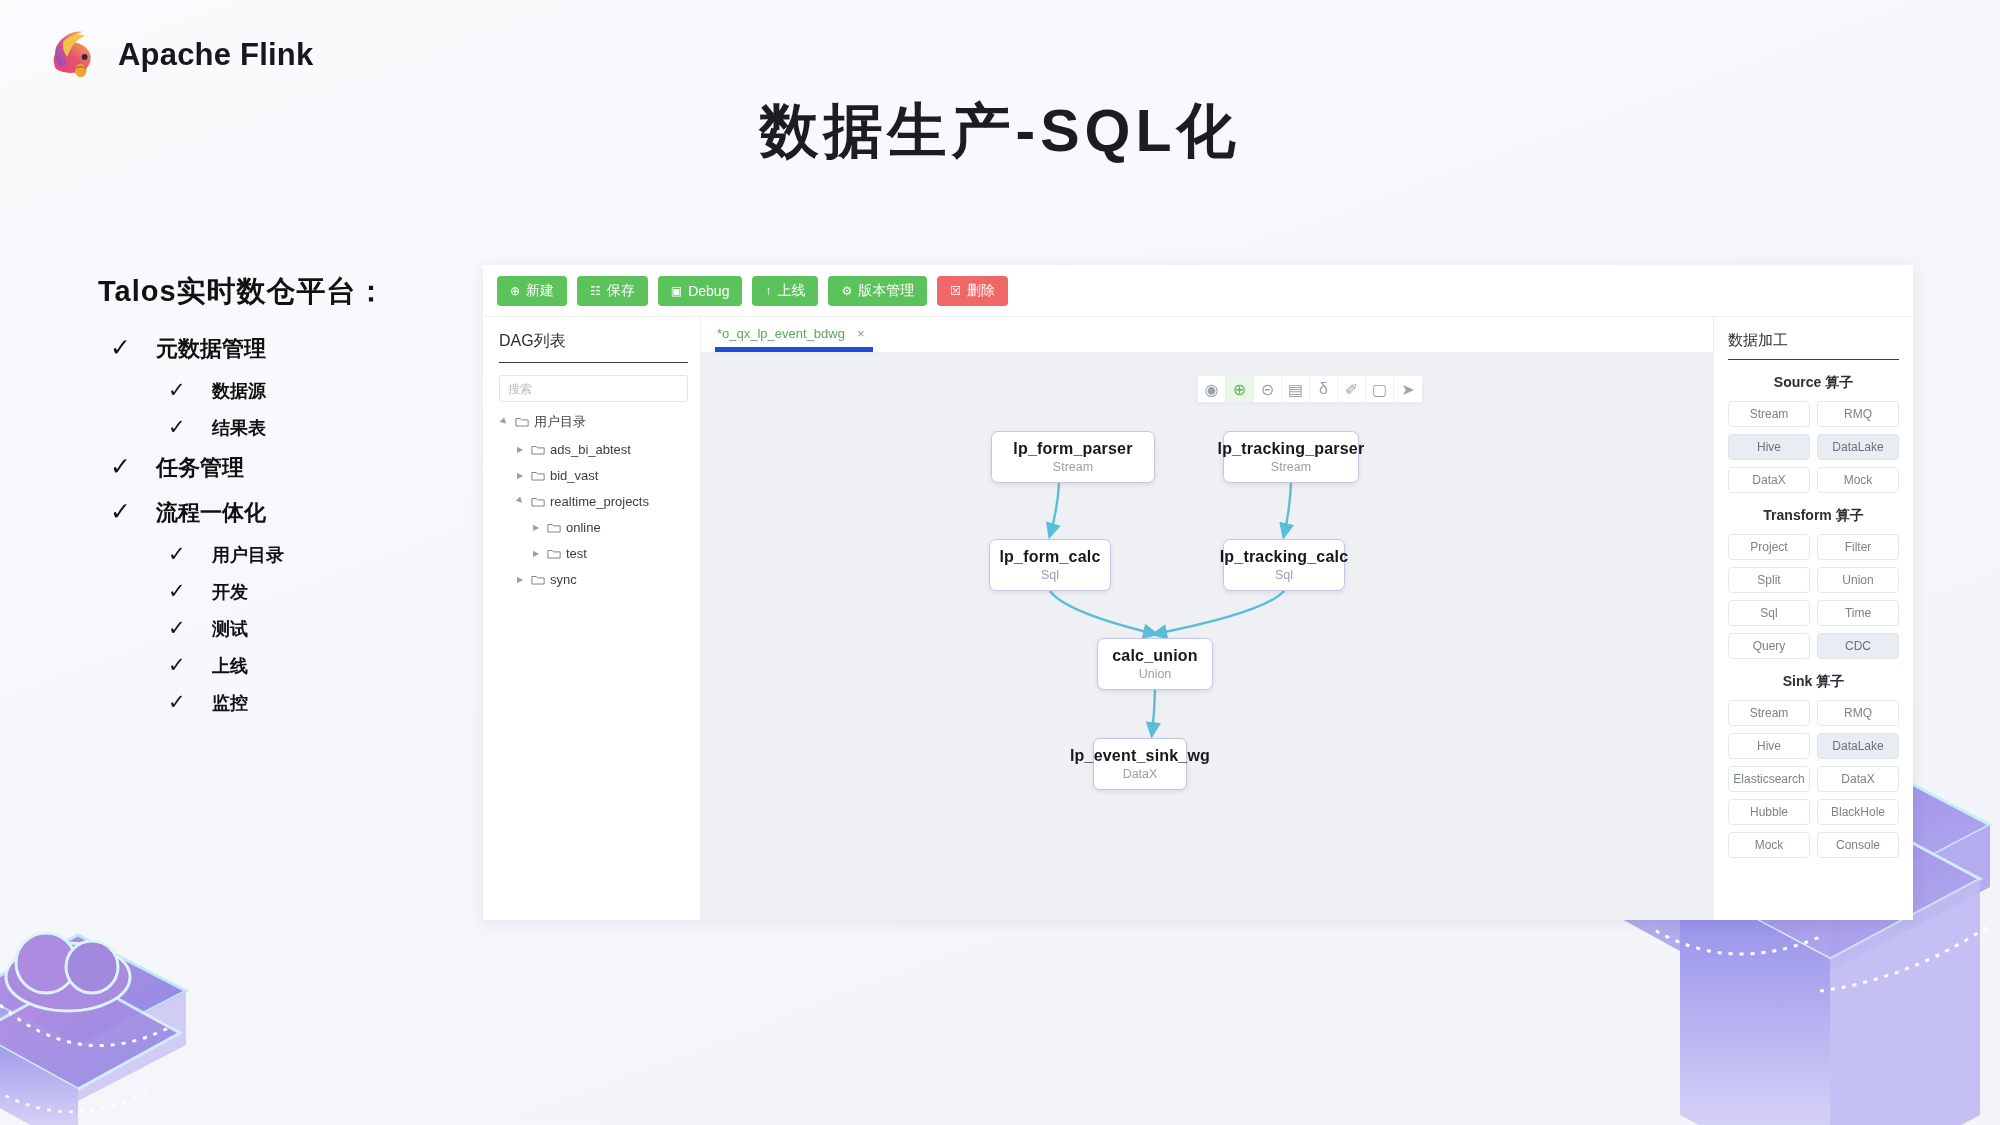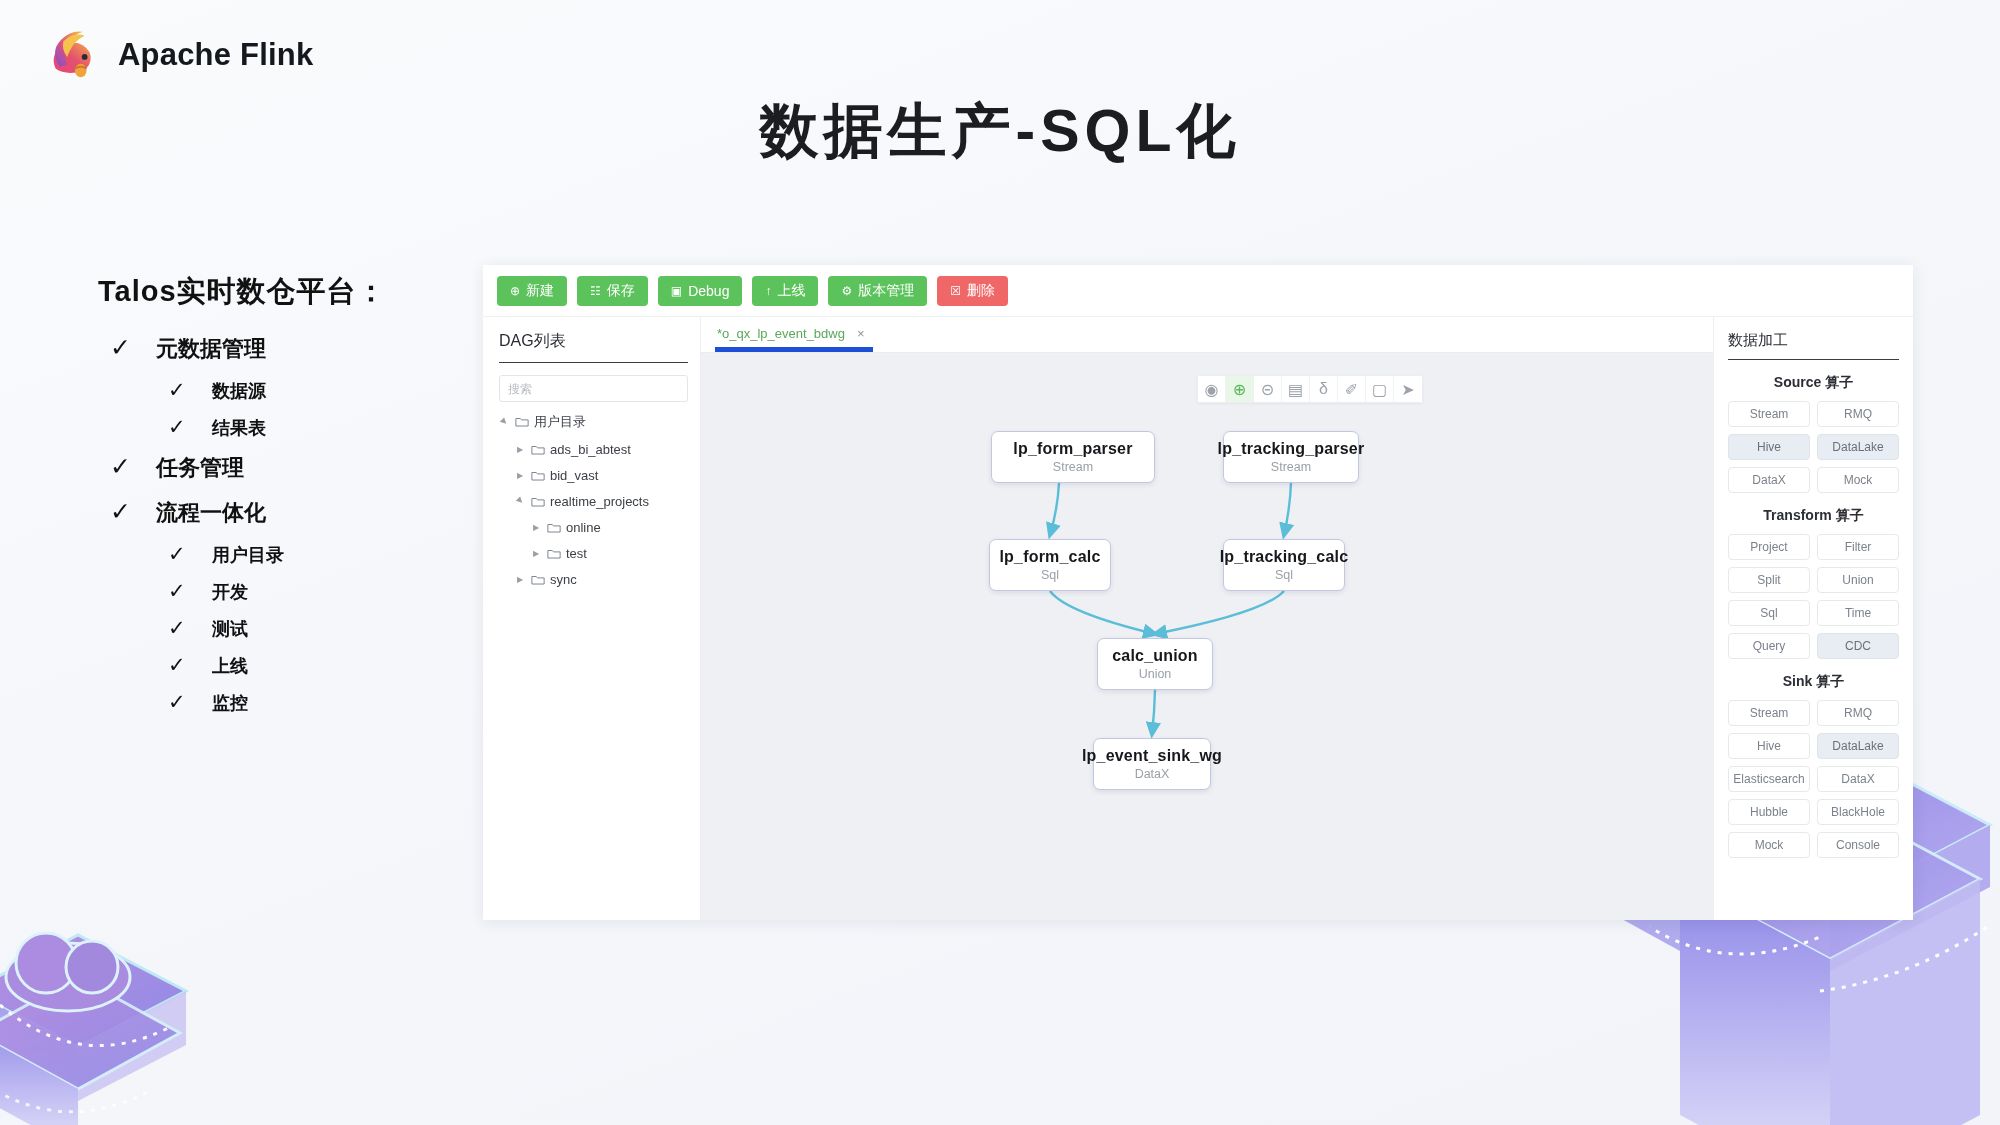--- a/index.html
+++ b/index.html
@@ -401,21 +401,21 @@
                 <span class="ty">Sql</span>
               </div>
               <div class="node" style="left: 522px; top: 186px; width: 122px; height: 52px;">
                 <span class="nm">lp_tracking_calc</span>
                 <span class="ty">Sql</span>
               </div>
               <div class="node" style="left: 396px; top: 285px; width: 116px; height: 52px;">
                 <span class="nm">calc_union</span>
                 <span class="ty">Union</span>
               </div>
-              <div class="node" style="left: 392px; top: 385px; width: 118px; height: 52px;">
+              <div class="node" style="left: 392px; top: 385px; width: 94px; height: 52px;">
                 <span class="nm">lp_event_sink_wg</span>
                 <span class="ty">DataX</span>
               </div>
             </div>
         </div>
       </div>
 
       <div id="op-panel">
         <div id="op-title">数据加工</div>
         <div id="op-groups">

